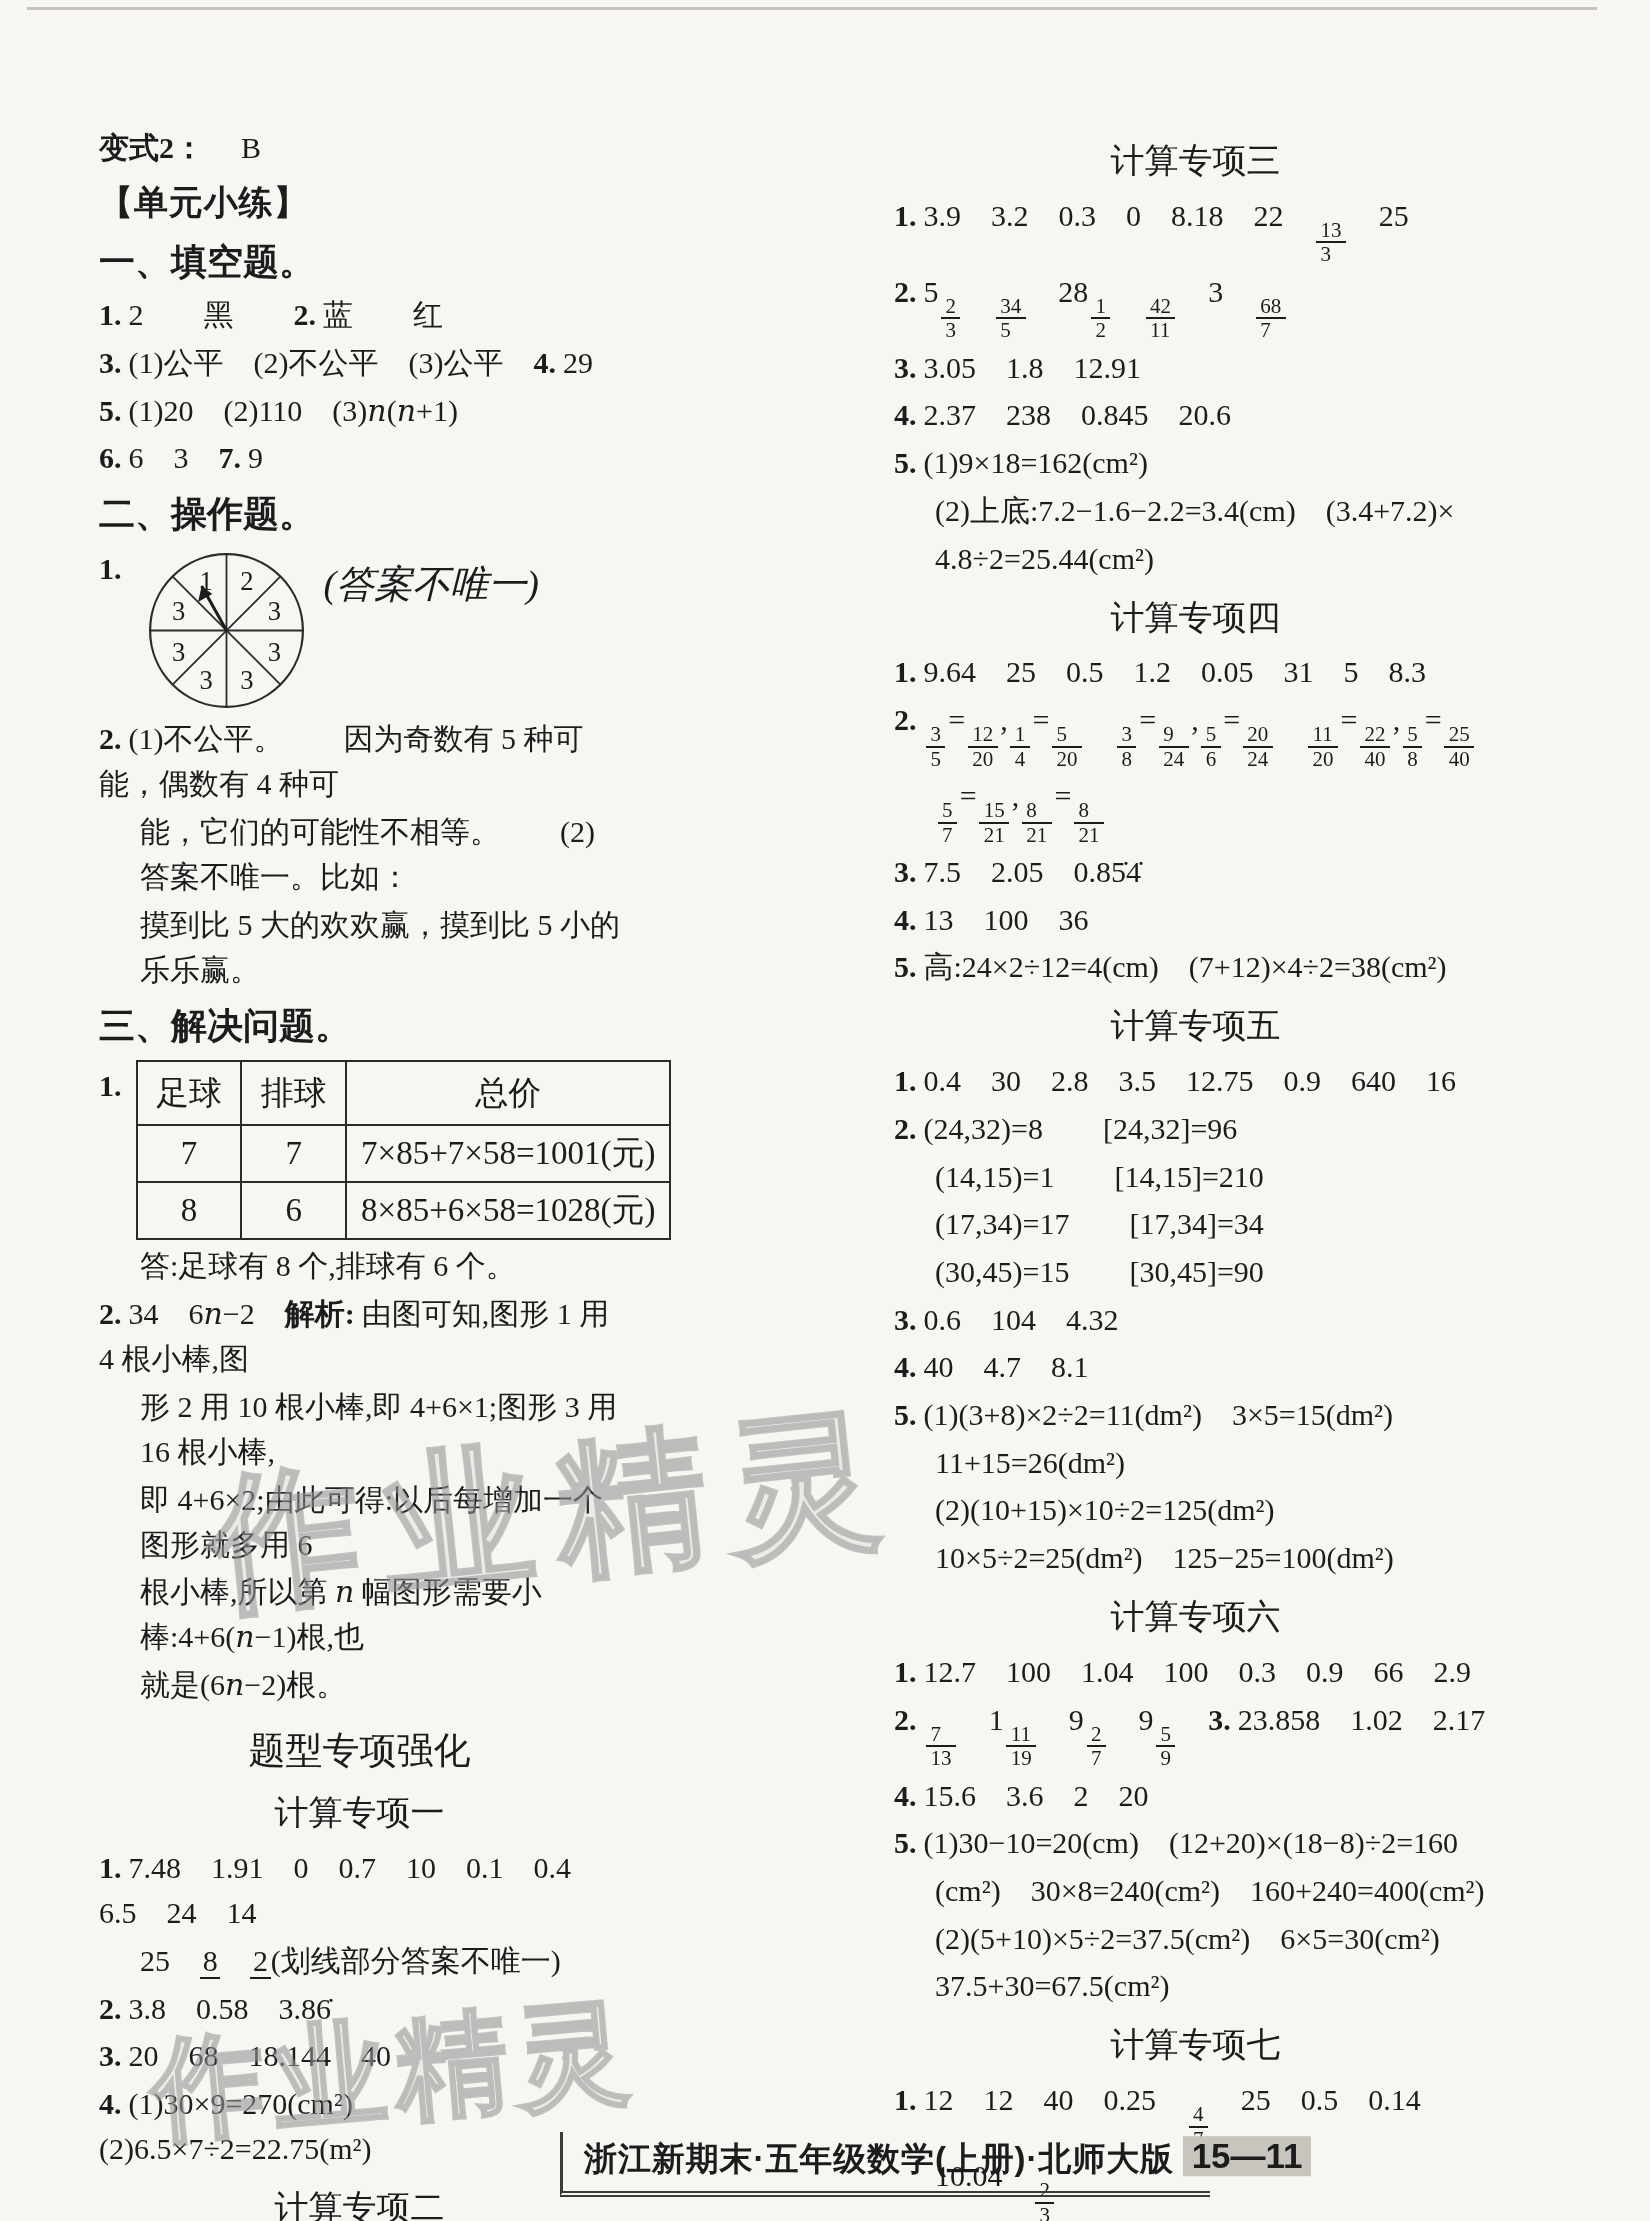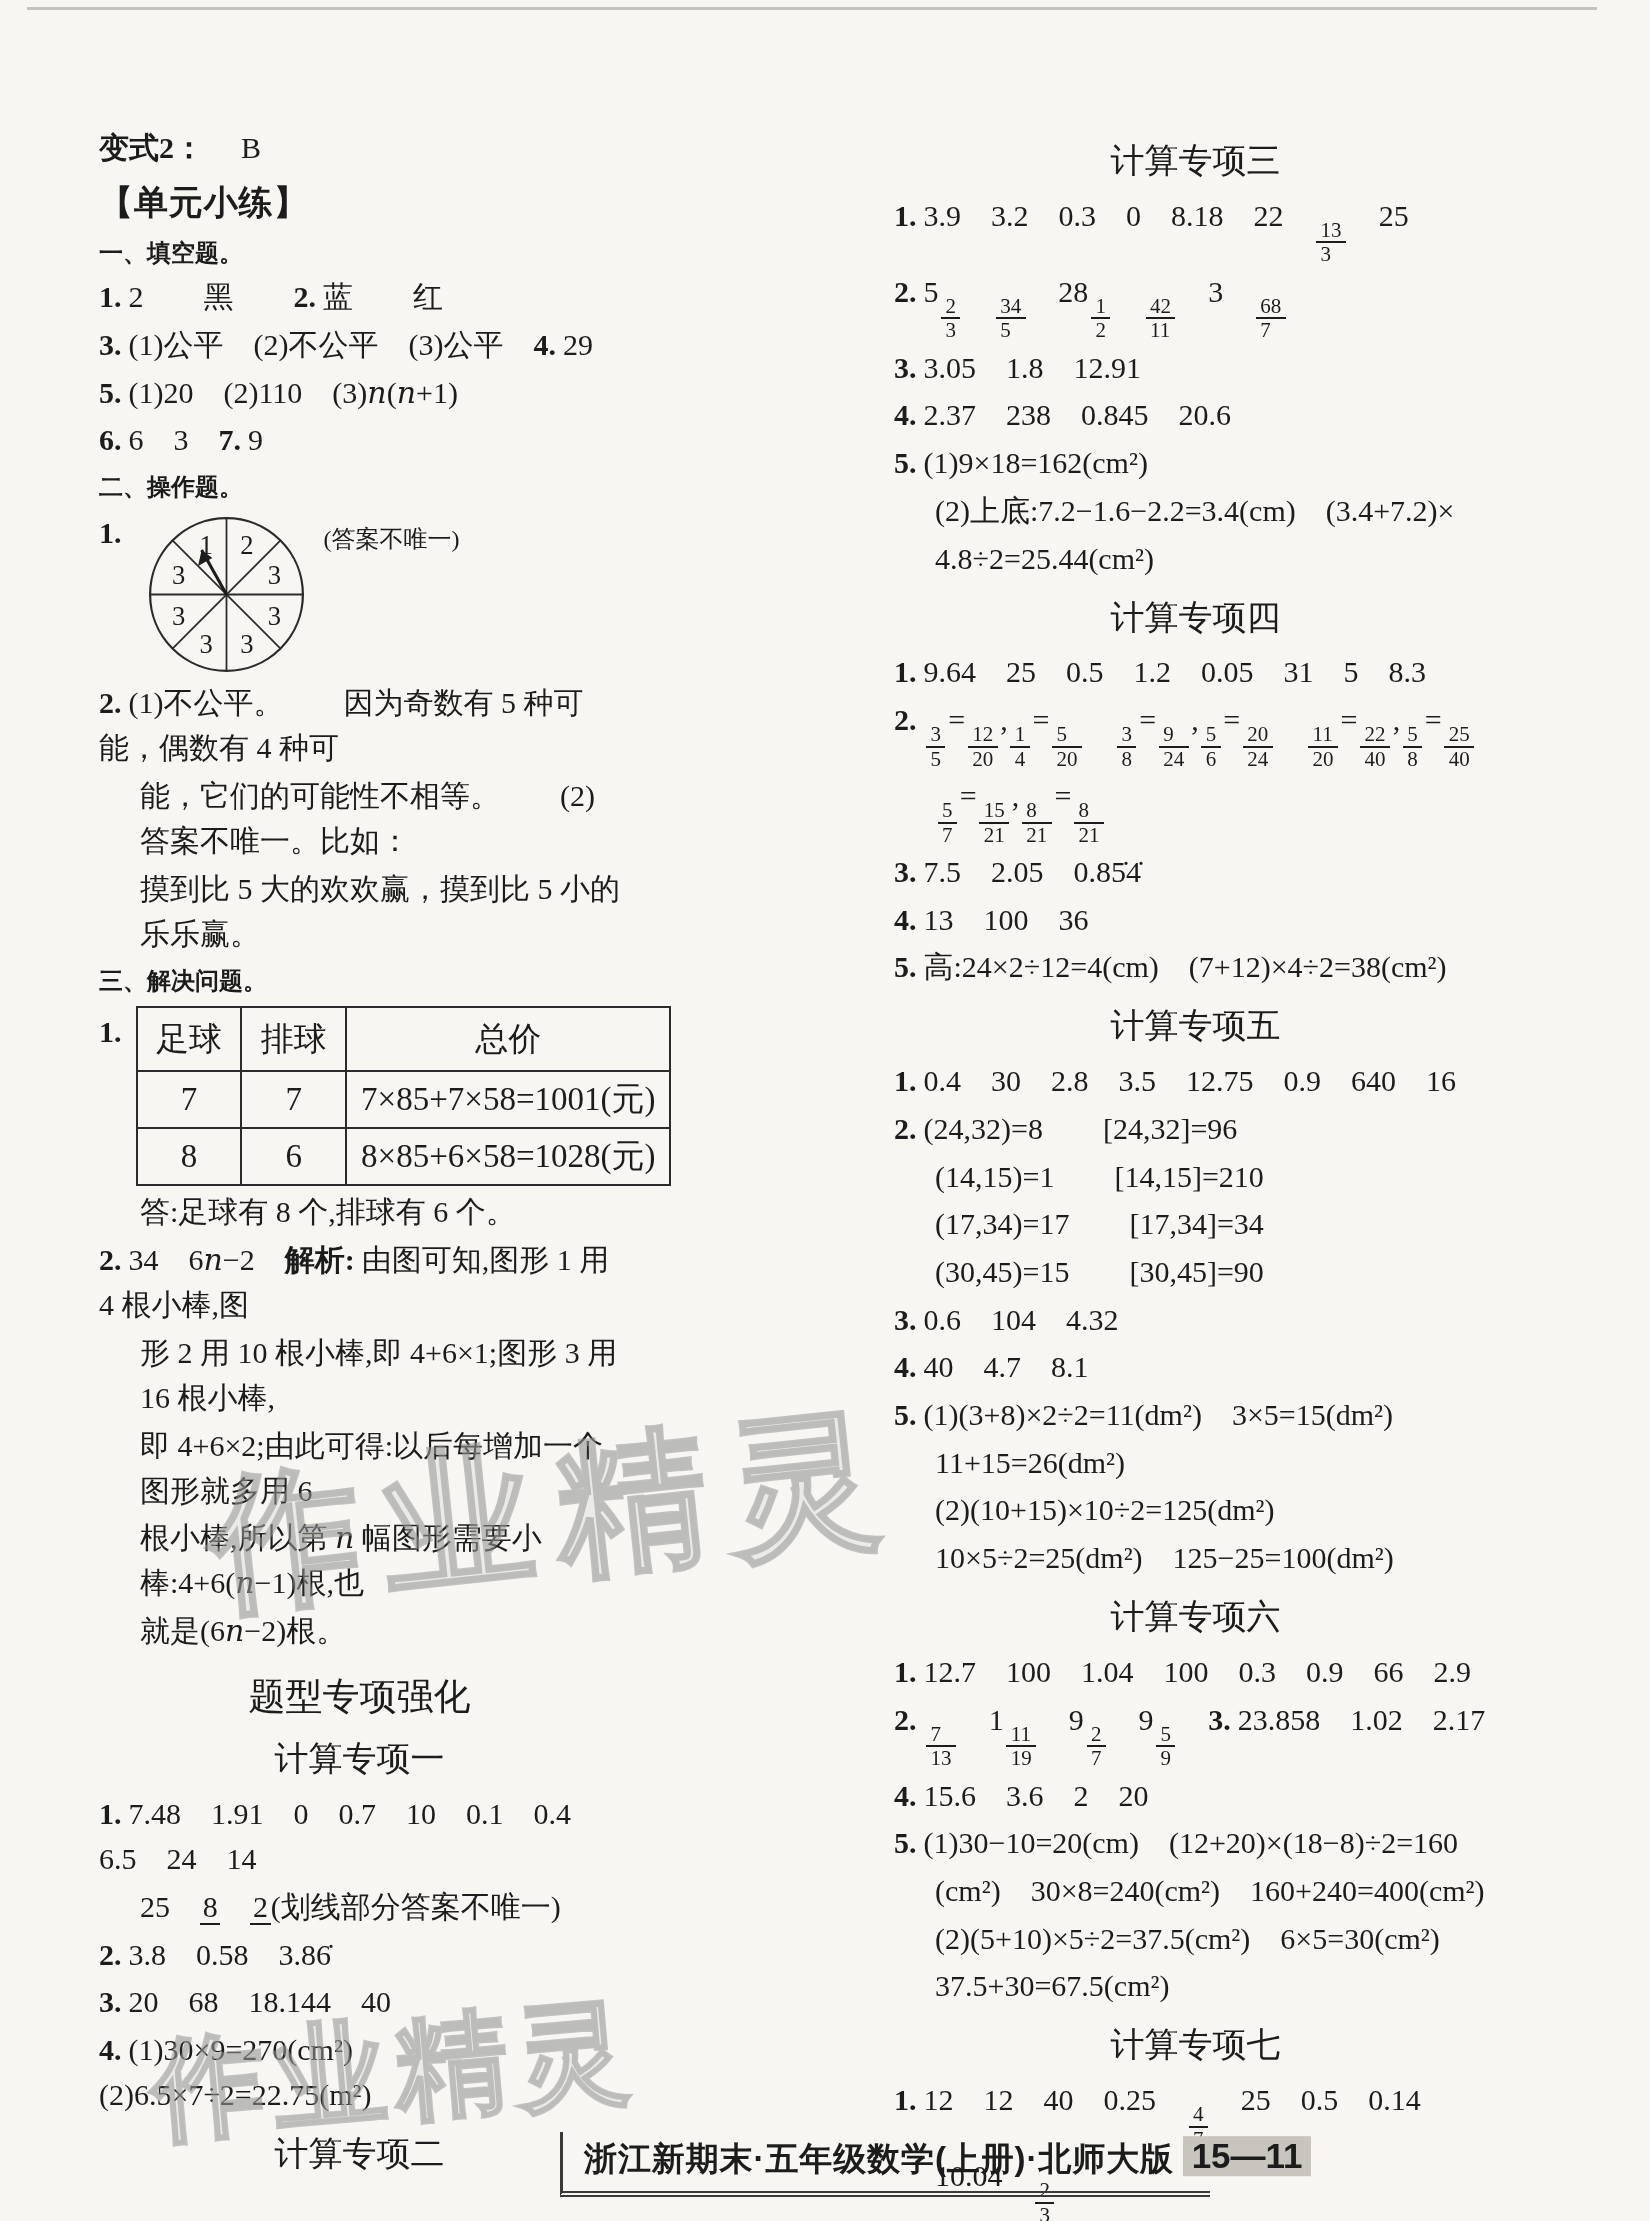--- a/index.html
+++ b/index.html
@@ -11,34 +11,34 @@
   .col.left{left:99px;top:122px;width:521px;}
   .col.right{left:894px;top:124px;width:603px;}
 
   .ln{font-size:30px;line-height:1.5;margin:2.7px 0;white-space:normal;}
   .ind{padding-left:41px;}
   .no{font-weight:bold;margin-right:7px;}
   .it{font-style:italic;font-family:"DejaVu Serif",serif;}
   .u{border-bottom:2.7px solid #1c1c1c;padding:0 2.7px;}
 
   .hd{font-family:"Liberation Sans","DejaVu Sans",sans-serif;font-weight:bold;
-      font-size:24px;line-height:1.5;margin:7px 0 3.5px;}
+      font-size:36px;line-height:1.5;margin:7px 0 3.5px;}
   .unit{font-size:34px;letter-spacing:0.9px;}
   .chd{text-align:center;font-family:"Liberation Sans","DejaVu Sans",sans-serif;
        font-weight:normal;font-size:34px;margin:14px 0 8.9px;}
   .bighd{font-size:37px;margin:19.5px 0 5.3px;}
 
   .frac{display:inline-flex;flex-direction:column;
         vertical-align:-0.52em;line-height:1.08;font-size:0.70em;margin:0 2.7px;}
   .fn{border-bottom:2.2px solid currentColor;padding:0 4.4px;}
   .fd{padding:0 4.4px;}
 
   .oprow{display:flex;align-items:flex-start;gap:14px;margin:5.3px 0 1.8px;}
   .oprow .no{font-size:30px;margin-top:5.3px;}
-  .note{font-size:24px;margin-top:12.4px;white-space:nowrap;}
+  .note{font-size:38px;margin-top:12.4px;white-space:nowrap;font-style:italic;}
   .spinner{flex:none;}
 
   .tblrow{display:flex;align-items:flex-start;gap:7px;margin:7px 0 3.5px;}
   .tblrow .no{font-size:30px;margin-top:8.9px;}
   table.sol{border-collapse:collapse;background:transparent;}
   table.sol td{border:2.7px solid #2b2b2b;text-align:center;font-size:33px;
                padding:8.9px 8.9px;min-width:85px;}
   table.sol td.wide{min-width:259px;padding:1px 14px;}
 
   .wm{position:absolute;font-family:"Liberation Sans","DejaVu Sans",sans-serif;

